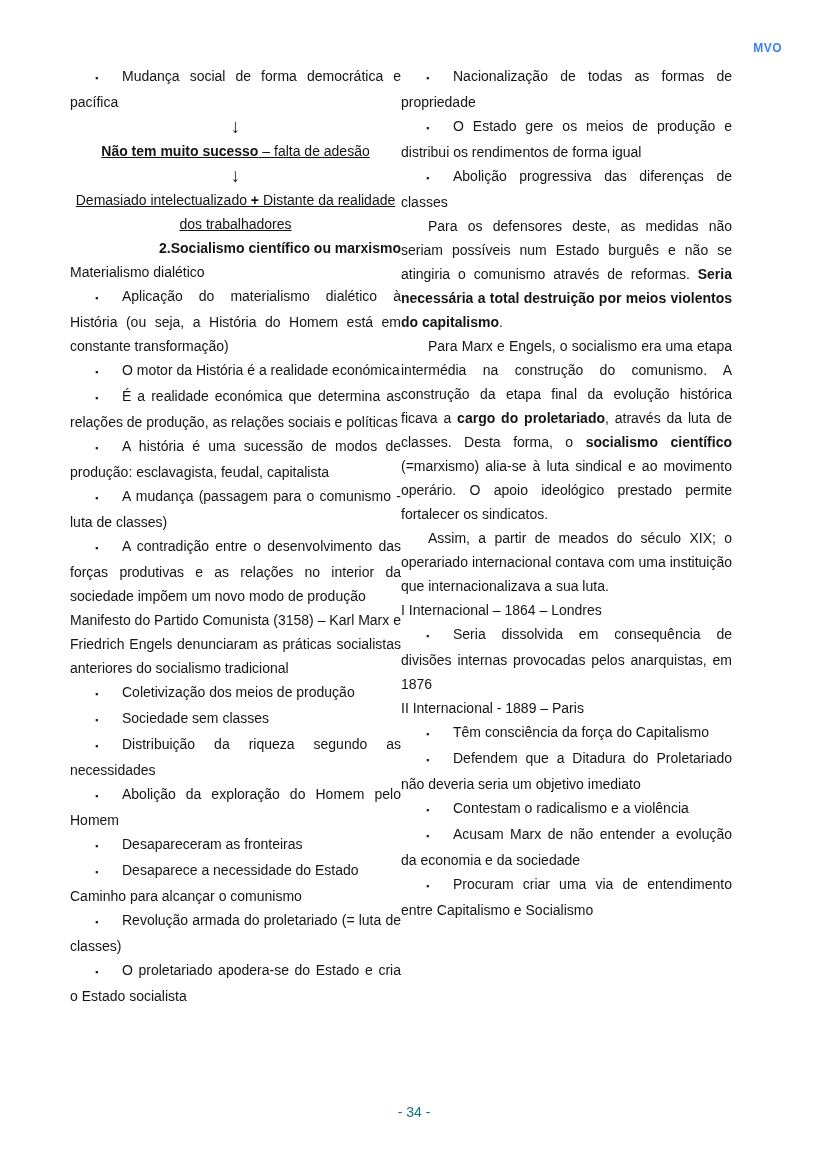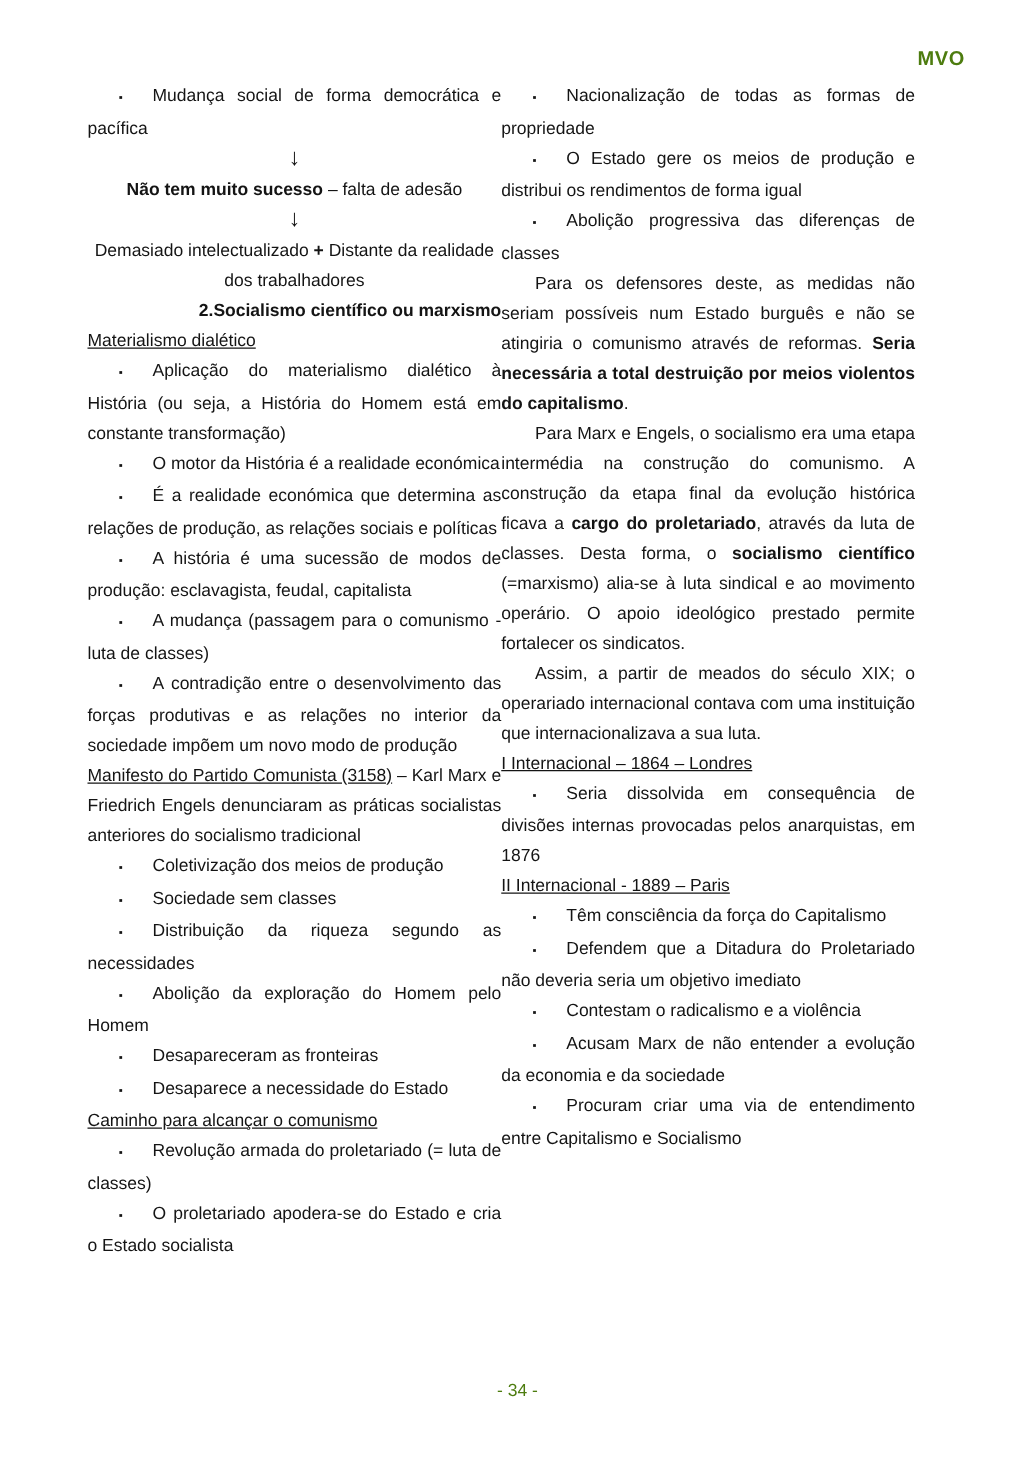--- a/index.html
+++ b/index.html
@@ -16,64 +16,64 @@
     padding: 64px 66px 0 70px;
     font-family: "Liberation Sans", sans-serif;
     font-size: 14px;
     line-height: 24px;
     color: #141414;
     overflow: hidden;
   }
   .corner {
     position: absolute;
     top: 36px;
-    right: 56px;
-    font-size: 16px;
+    right: 46px;
+    font-size: 12px;
     font-weight: bold;
-    color: #4d7c0f;
+    color: #3b82f6;
     letter-spacing: 0.5px;
   }
   .cols {
     display: flex;
   }
   .col {
     width: 331px;
     flex: 0 0 331px;
   }
   p.blk { margin: 0; }
   .bullet, .para, .para-flush { text-align: justify; }
   .bullet { text-indent: 25px; }
   .para { text-indent: 27px; margin-top: 9px; margin-bottom: 9px; }
   .para-flush { margin-top: 12px; margin-bottom: 3px; }
   .numheading { font-weight: bold; text-indent: 25px; margin-top: 14px; text-align: right; }
   .h-underline { margin-top: 12px; }
-  .center { text-align: center; margin: 2px 0; }
+  .center { text-align: center; margin: 2px 0; text-decoration: underline; }
   .arrow {
     text-align: center;
     font-weight: bold;
     font-size: 19px;
     line-height: 25px;
     margin: 0;
   }
   .marker {
     display: inline-block;
     width: 27px;
     text-indent: 0;
   }
   .marker.sq { font-size: 9px; }
   .b { font-weight: bold; }
-  .u { text-decoration: underline; }
+  .u { }
   .pagenum {
     position: absolute;
     bottom: 46px;
     left: 0;
     width: 100%;
     text-align: center;
     font-size: 14px;
-    color: #4d7c0f;
+    color: #0f766e;
   }
 </style>
 </head>
 <body>
 
 <div class="page">
   <div class="corner">MVO</div>
   <div class="cols">
     <div class="col">
         <p class="blk bullet"><span class="marker sq">▪</span><span>Mudança social de forma democrática e pacífica</span></p>

